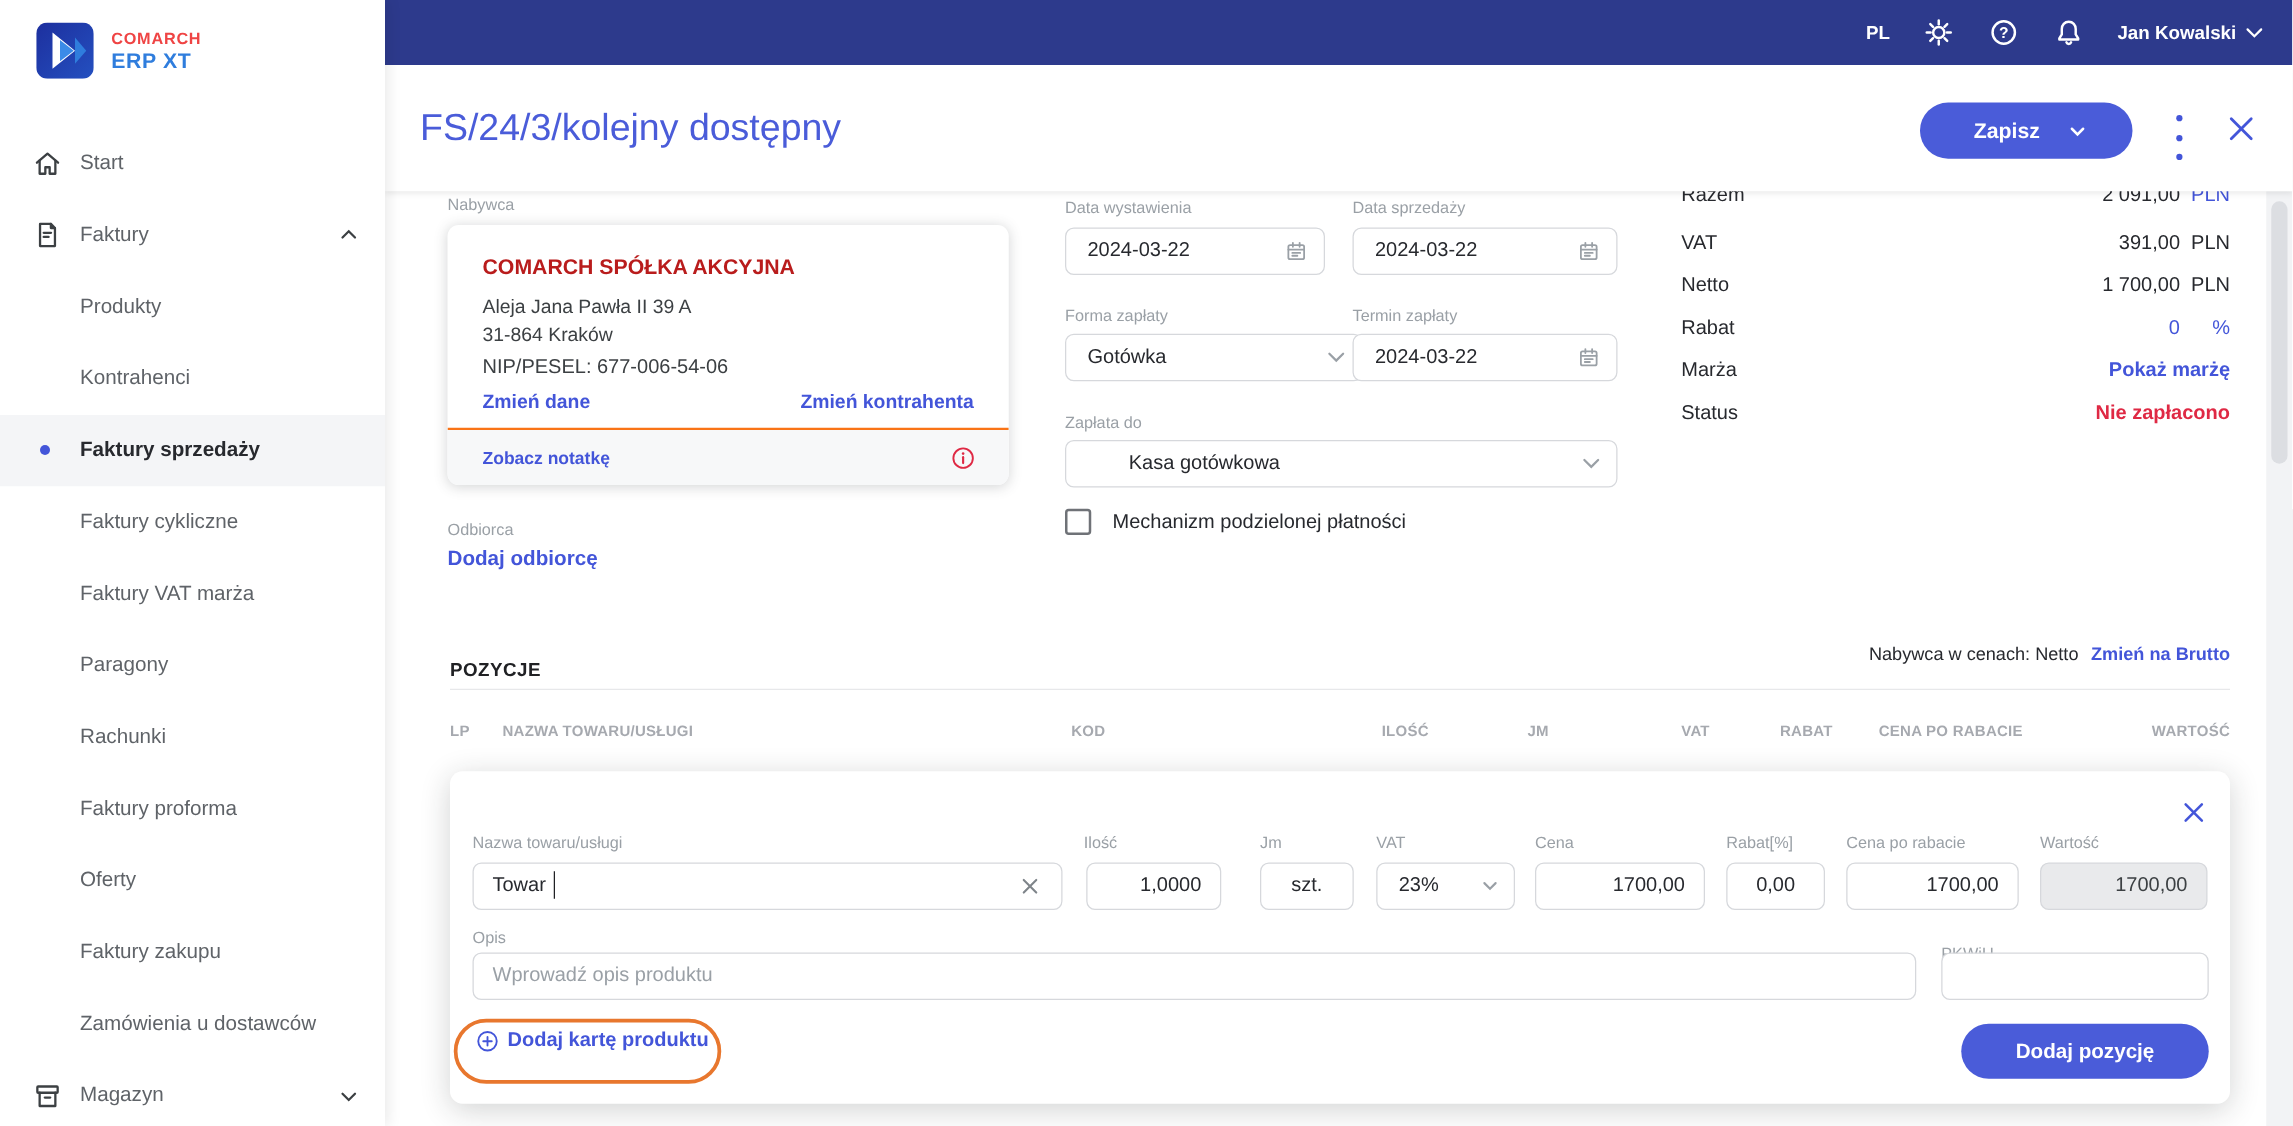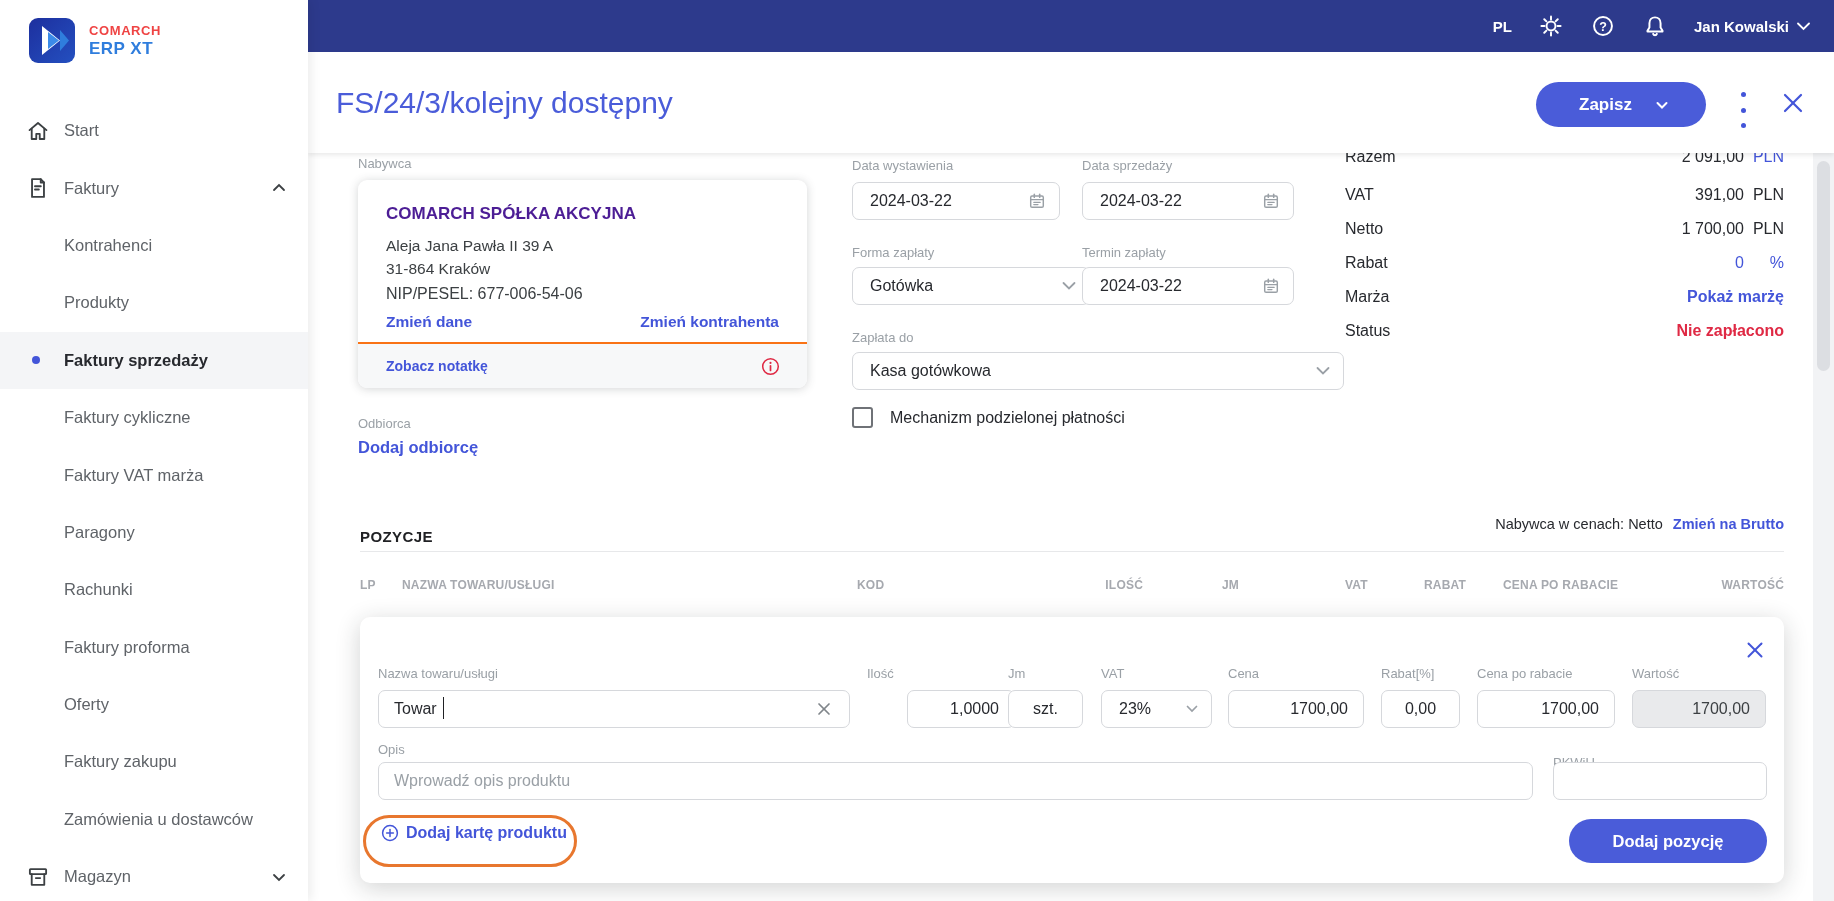--- a/index.html
+++ b/index.html
@@ -44,21 +44,21 @@
   .ibox .val { margin-left:17px; }
   .ibox .right-ic { position:absolute; right:13px; top:50%; transform:translateY(-50%); width:18px; height:18px; }
   input.ibox { padding:0 15px; outline:none; }
   input.ibox::placeholder { color:#9aa0a6; }
   .ta-r { text-align:right; }
   .ta-c { text-align:center; }
   .link { color:#4355d9; cursor:pointer; white-space:nowrap; }
 
   
   .buyer-card { position:absolute; left:358px; top:180px; width:449px; height:208px; background:#fff; border-radius:9px; box-shadow:0 1px 10px rgba(60,64,67,0.22); }
-  .bc-name { position:absolute; left:28px; top:24px; font-size:17px; font-weight:700; color:#4c1d95; }
+  .bc-name { position:absolute; left:28px; top:24px; font-size:17px; font-weight:700; color:#b91c1c; }
   .bc-a1 { position:absolute; left:28px; top:57px; font-size:15.5px; color:#3c4043; }
   .bc-a2 { position:absolute; left:28px; top:80px; font-size:15.5px; color:#3c4043; }
   .bc-nip { position:absolute; left:28px; top:105px; font-size:16px; color:#3c4043; }
   .bc-links { position:absolute; left:28px; right:28px; top:133px; display:flex; justify-content:space-between; font-size:15.5px; font-weight:700; }
   .bc-foot { position:absolute; left:0; bottom:0; width:100%; height:46px; background:#f7f8f9; border-top:2px solid #f97316; border-radius:0 0 9px 9px; display:flex; align-items:center; }
   .bc-note { margin-left:28px; font-size:14px; font-weight:700; }
   .bc-info { position:absolute; right:27px; width:19px; height:19px; }
 
   
   .sum-row { position:absolute; left:1345px; width:439px; display:flex; align-items:baseline; font-size:16px; color:#27292e; }
@@ -165,24 +165,24 @@
             <path d="M14.5 3.8v3.1h3"></path>
             <line x1="9.2" y1="10.4" x2="14.6" y2="10.4"></line>
             <line x1="9.2" y1="13.4" x2="12.8" y2="13.4"></line>
         </svg>
         <span class="lbl">Faktury</span>
         <svg class="chev" viewBox="0 0 16 16" fill="none" stroke="#3c4043" stroke-width="1.8" stroke-linecap="round">
             <polyline points="3,10 8,5 13,10"></polyline>
           </svg>
       </div>
       <div class="mi">
+          <span class="lbl">Produkty</span>
+        </div>
+      <div class="mi">
           <span class="lbl">Kontrahenci</span>
-        </div>
-      <div class="mi">
-          <span class="lbl">Produkty</span>
         </div>
       <div class="mi active">
         <span class="dot"></span>
         <span class="lbl">Faktury sprzedaży</span>
       </div>
       <div class="mi">
           <span class="lbl">Faktury cykliczne</span>
         </div>
       <div class="mi">
           <span class="lbl">Faktury VAT marża</span>
@@ -302,21 +302,21 @@
       <rect x="3" y="4.5" width="14" height="12.5" rx="1.5"></rect>
         <line x1="3" y1="8.5" x2="17" y2="8.5"></line>
         <line x1="7" y1="2.5" x2="7" y2="6"></line>
         <line x1="13" y1="2.5" x2="13" y2="6"></line>
         <line x1="6.5" y1="11.5" x2="13.5" y2="11.5"></line>
         <line x1="6.5" y1="14" x2="11" y2="14"></line>
     </svg>
   </div>
 
   <div class="flabel" style="left:852px; top:330px;">Zapłata do</div>
-  <div class="ibox" style="left:852px; top:352px; width:492px;">
+  <div class="ibox" style="left:852px; top:352px; width:442px;padding-left:33px;">
     <span class="val">Kasa gotówkowa</span>
     <svg class="right-ic" style="width:14px;height:10px;" viewBox="0 0 14 9" fill="none" stroke="#9aa0a6" stroke-width="1.8" stroke-linecap="round">
         <polyline points="1.5,1.5 7,7 12.5,1.5"></polyline>
       </svg>
   </div>
 
   <div class="chk"></div>
   <div style="position:absolute; left:890px; top:409px; font-size:16px; color:#27292e;">Mechanizm podzielonej płatności</div>
 
   <div class="sum-row" style="top:148px;">
@@ -380,21 +380,21 @@
 
   <div class="flabel" style="left:378px; top:666px;">Nazwa towaru/usługi</div>
   <input class="ibox" style="left: 378px; top: 690px; width: 472px; padding-right: 40px;" readonly="" value="Towar">
   <span class="caret"></span>
   <svg style="position:absolute; left:816px; top:701px; width:16px; height:16px;" viewBox="0 0 16 16" fill="none" stroke="#80868b" stroke-width="1.7" stroke-linecap="round">
     <line x1="3" y1="3" x2="13" y2="13"></line>
       <line x1="13" y1="3" x2="3" y2="13"></line>
   </svg>
 
   <div class="flabel" style="left:867px; top:666px;">Ilość</div>
-  <input class="ibox ta-r" style="left: 869px; top: 690px; width: 108px; margin-left: 38px;" readonly="" value="1,0000">
+  <input class="ibox ta-r" style="left: 869px; top: 690px; width: 108px;" readonly="" value="1,0000">
 
   <div class="flabel" style="left:1008px; top:666px;">Jm</div>
   <input class="ibox ta-c" style="left: 1008px; top: 690px; width: 75px;" readonly="" value="szt.">
 
   <div class="flabel" style="left:1101px; top:666px;">VAT</div>
   <div class="ibox" style="left:1101px; top:690px; width:111px;">
     <span class="val">23%</span>
     <svg class="right-ic" style="width:12px;height:8px;" viewBox="0 0 12 8" fill="none" stroke="#9aa0a6" stroke-width="1.7" stroke-linecap="round">
         <polyline points="1.5,1.5 6,6 10.5,1.5"></polyline>
       </svg>

